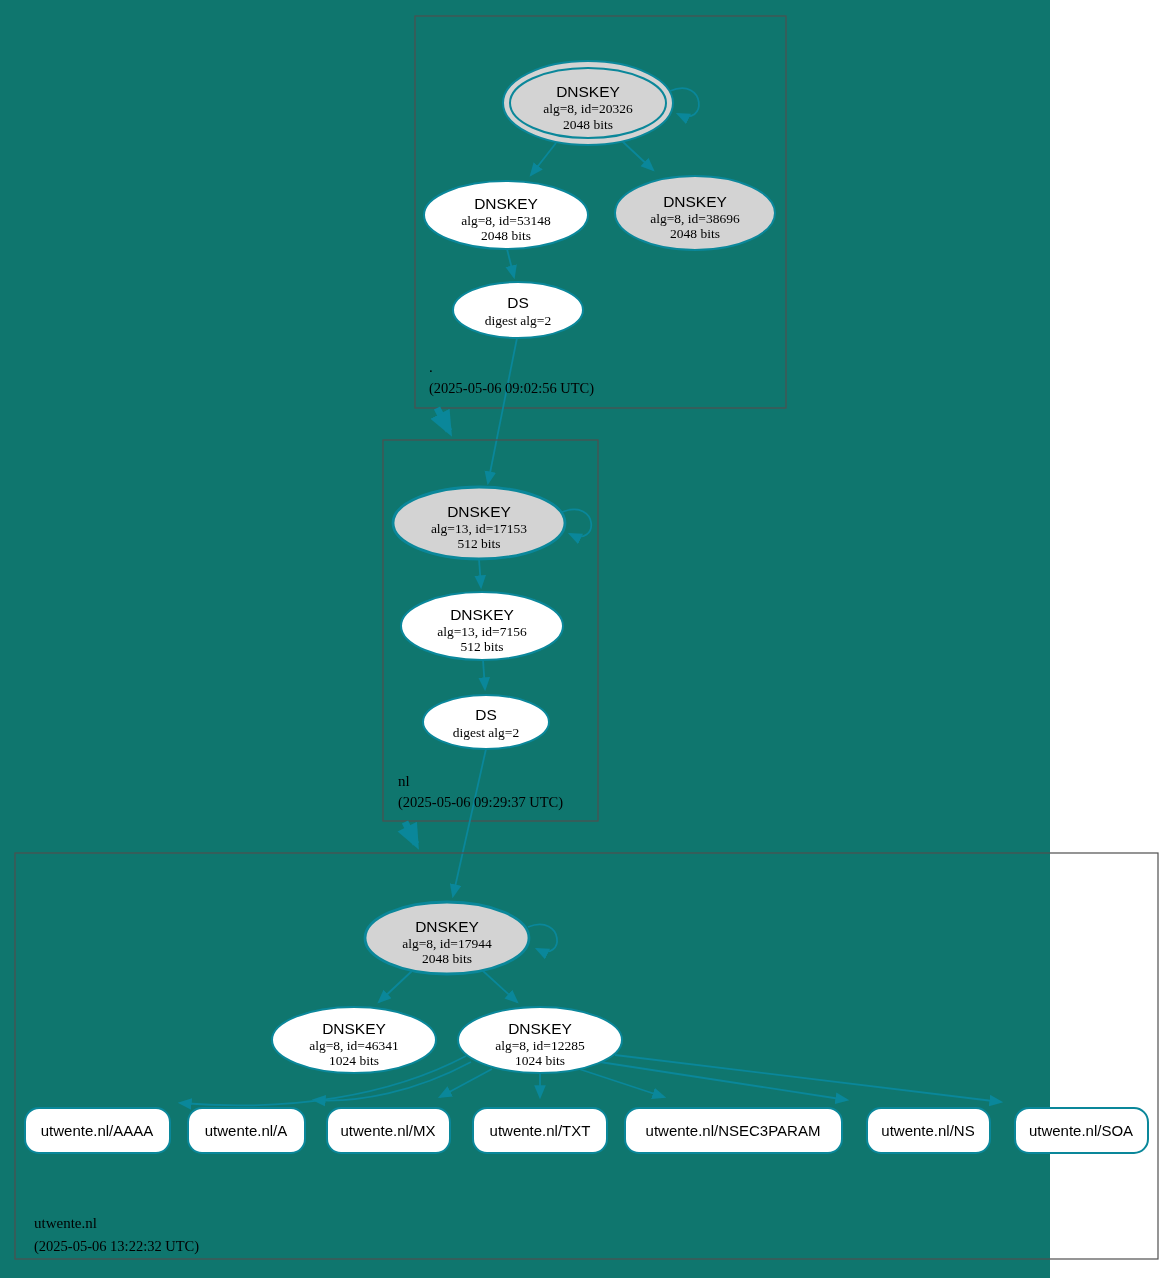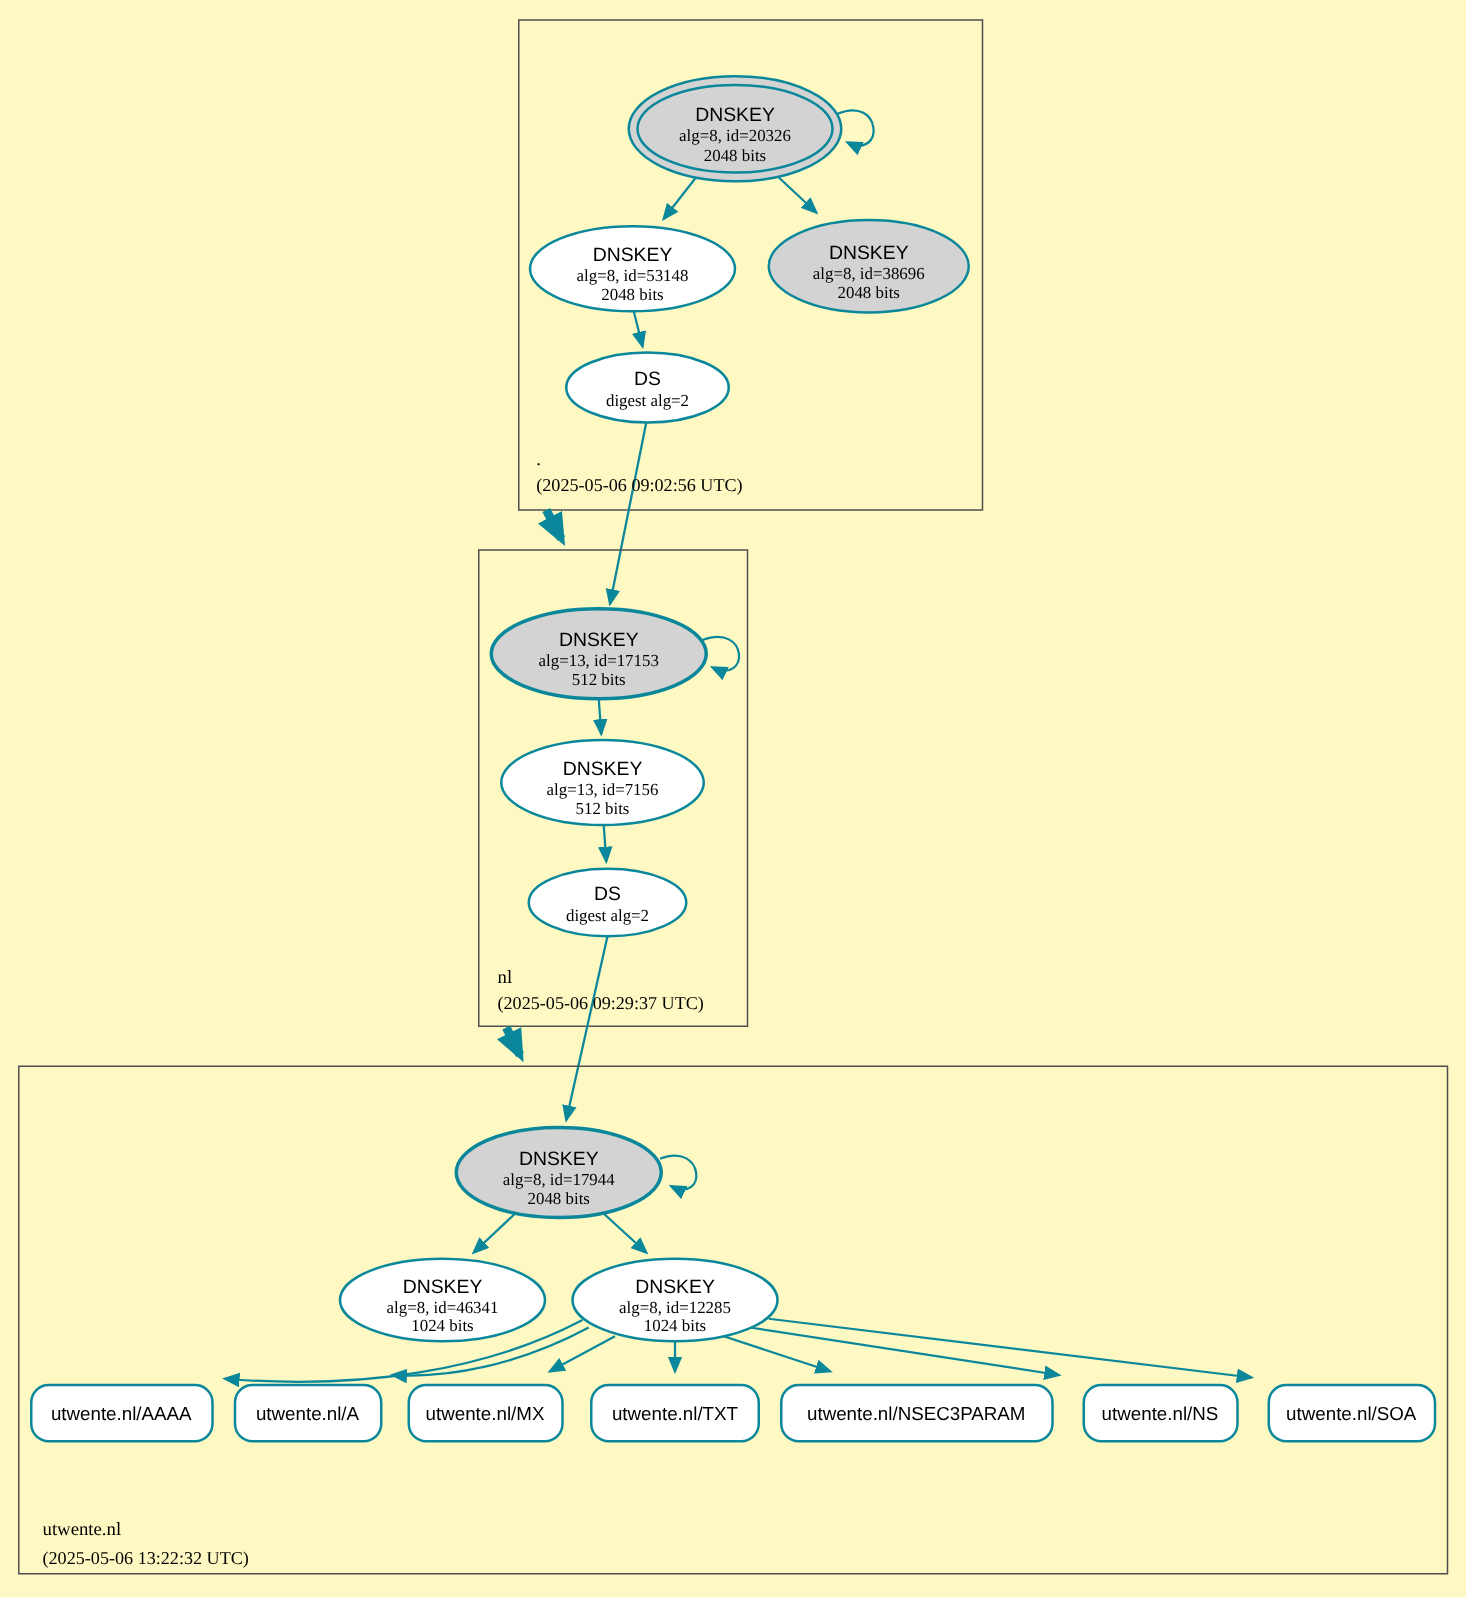--- a/index.html
+++ b/index.html
@@ -1,16 +1,16 @@
 <!DOCTYPE html>
 <html><head>
 <meta charset="utf-8">
 <style>
   html,body{margin:0;padding:0;background:#ffffff;}
-  .stage{width:1173px;height:1278px;background:#fef9c3;position:relative;}
+  .stage{width:1050px;height:1278px;background:#0f766e;position:relative;}
   svg{display:block;}
   .zone-box{fill:none;stroke:#4f4f4f;stroke-width:1.2;}
   .edge{stroke:#0a879a;stroke-width:1.8;fill:none;}
   .edge-thick{stroke:#0a879a;stroke-width:7;fill:none;}
   .node-ellipse{stroke:#0a879a;stroke-width:2;}
   .node-ellipse.thick{stroke-width:2.8;}
   .fill-ksk{fill:#d3d3d3;}
   .fill-plain{fill:#ffffff;}
   .fill-none{fill:none;}
   .rr-rect{fill:#ffffff;stroke:#0a879a;stroke-width:2;}

